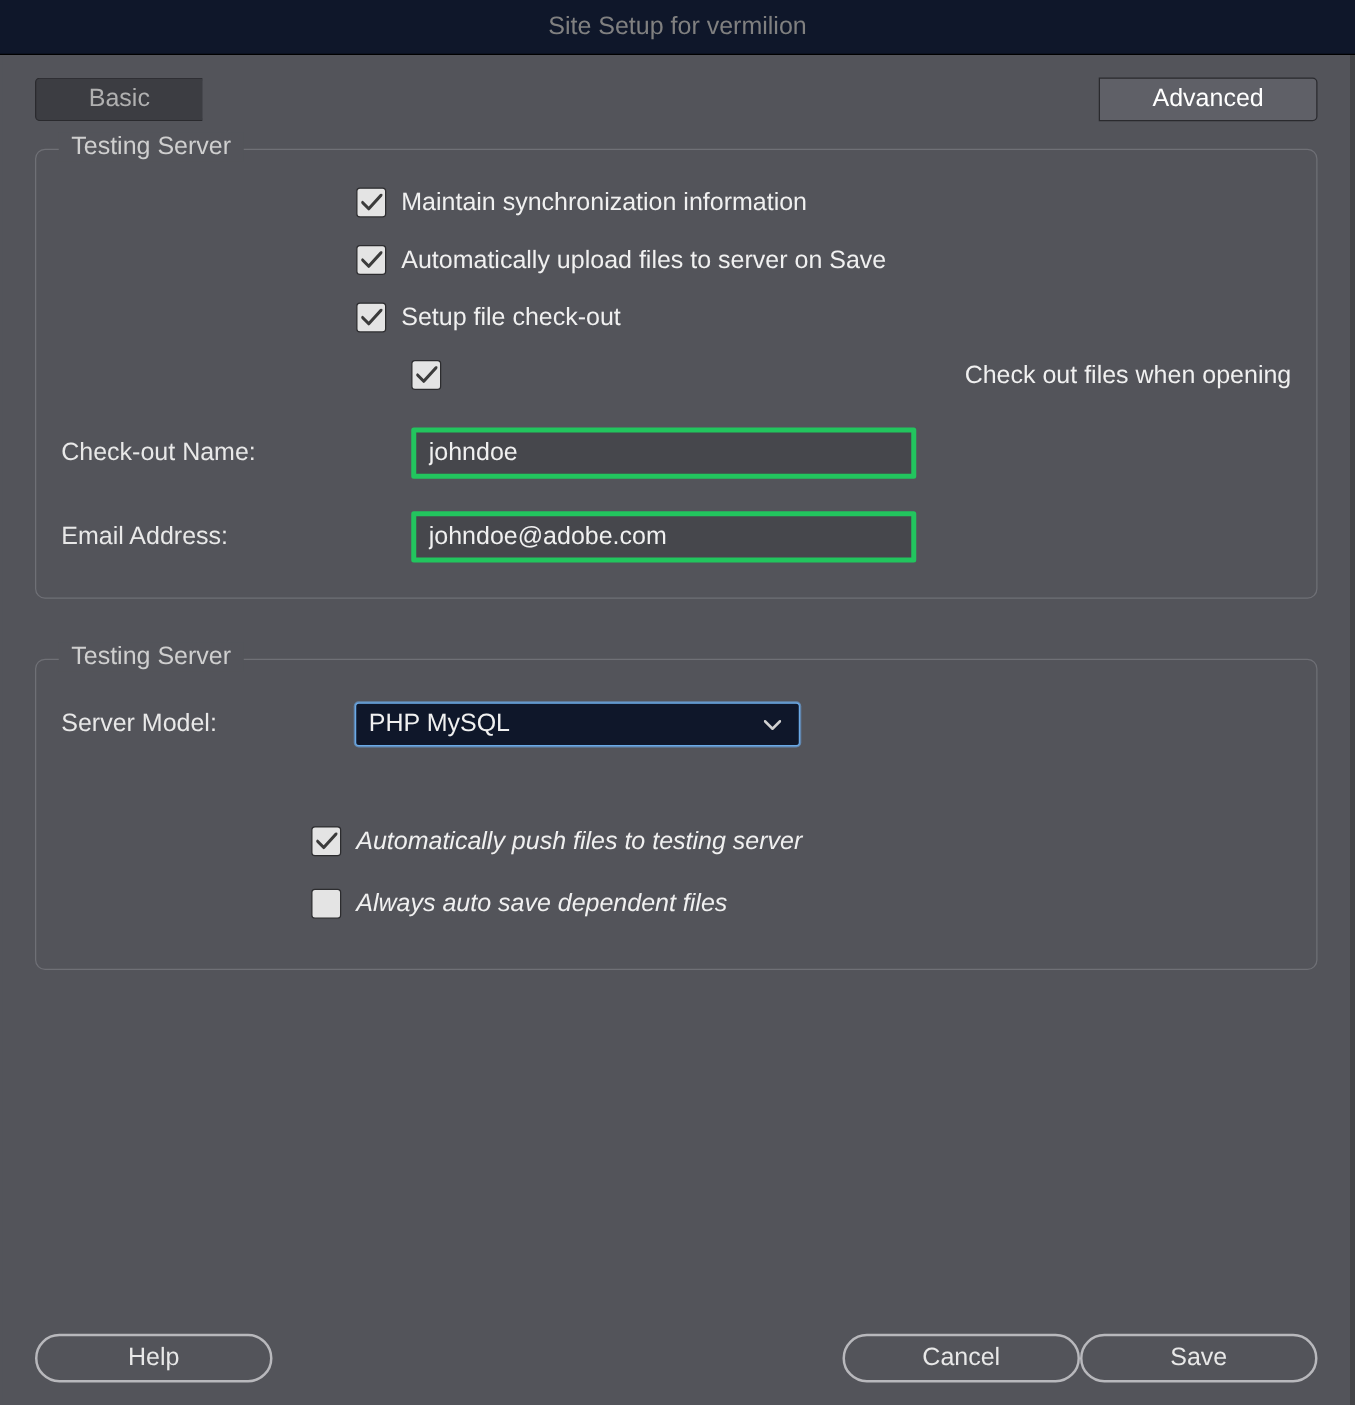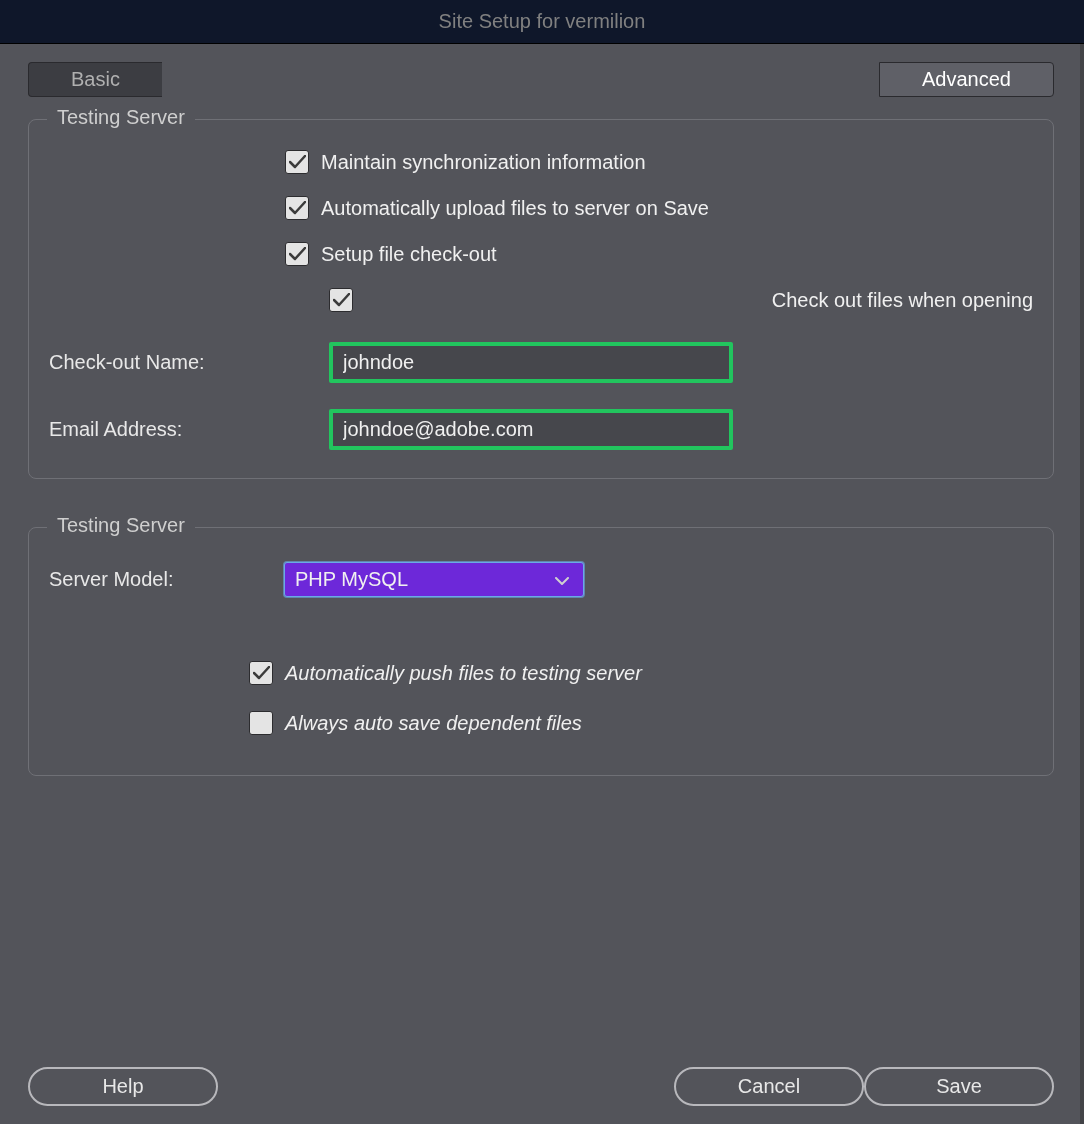--- a/index.html
+++ b/index.html
@@ -104,28 +104,28 @@
       background: #46474c;
       border: 4px solid #22c55e;
       border-radius: 2px;
       padding: 5px 10px;
       color: #f0f0f0;
       font-size: 20px;
       font-family: inherit;
       width: 404px;
     }
     .select {
-      background: #6d28d9;
+      background: #0f172a;
       border: 1px solid #6aa9e6;
       box-shadow: 0 0 0 1px rgba(106,169,230,0.6);
       border-radius: 3px;
       color: #f0f0f0;
       font-size: 20px;
       padding: 5px 10px;
-      width: 300px;
+      width: 356px;
       display: flex;
       align-items: center;
       justify-content: space-between;
       cursor: pointer;
     }
     .select .chev { margin-right: 4px; }
     .select-label-col {
       width: 235px;
       text-align: left;
       padding-right: 18px;

